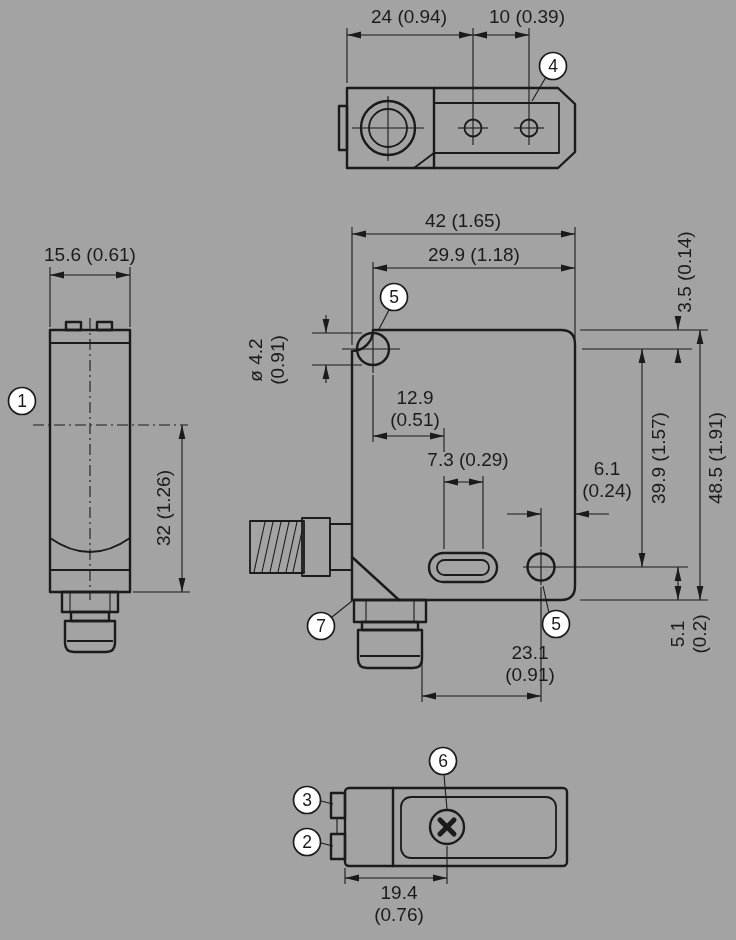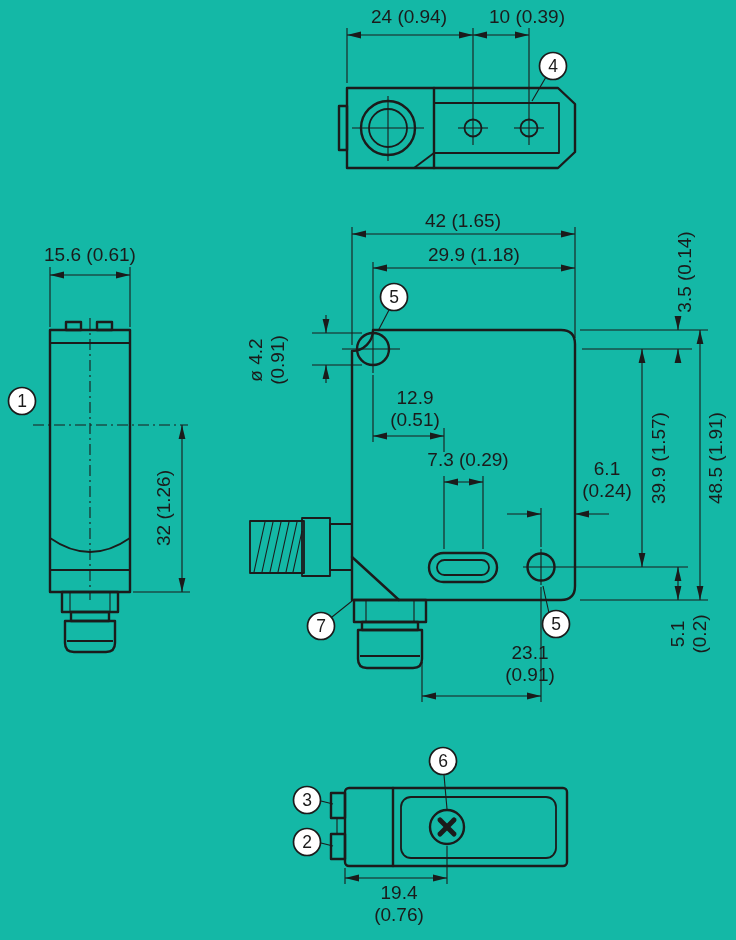--- a/index.html
+++ b/index.html
@@ -1,16 +1,16 @@
 <!DOCTYPE html>
 <html><head>
 <meta charset="utf-8">
 <style>
   html,body{margin:0;padding:0;background:#ffffff;}
-  .canvas{width:736px;height:940px;position:relative;background:#14b8a6;}
+  .canvas{width:736px;height:940px;position:relative;background:#a3a3a3;}
   svg{display:block;}
   .outline{fill:none;stroke:#1b1b1b;stroke-width:2.4;stroke-linejoin:round;stroke-linecap:round;}
   .medium{fill:none;stroke:#1b1b1b;stroke-width:1.8;stroke-linejoin:round;}
   .thin{fill:none;stroke:#1b1b1b;stroke-width:1.1;}
   .center{fill:none;stroke:#1b1b1b;stroke-width:1.1;stroke-dasharray:11 4 2 4;}
   .dimtext{font-family:"Liberation Sans",sans-serif;font-size:19px;fill:#1b1b1b;text-anchor:middle;}
   .calloutcirc{fill:#ffffff;stroke:#1b1b1b;stroke-width:1.7;}
   .calloutdigit{font-family:"Liberation Sans",sans-serif;font-size:17.5px;fill:#1b1b1b;text-anchor:middle;}
 </style>
 </head>

